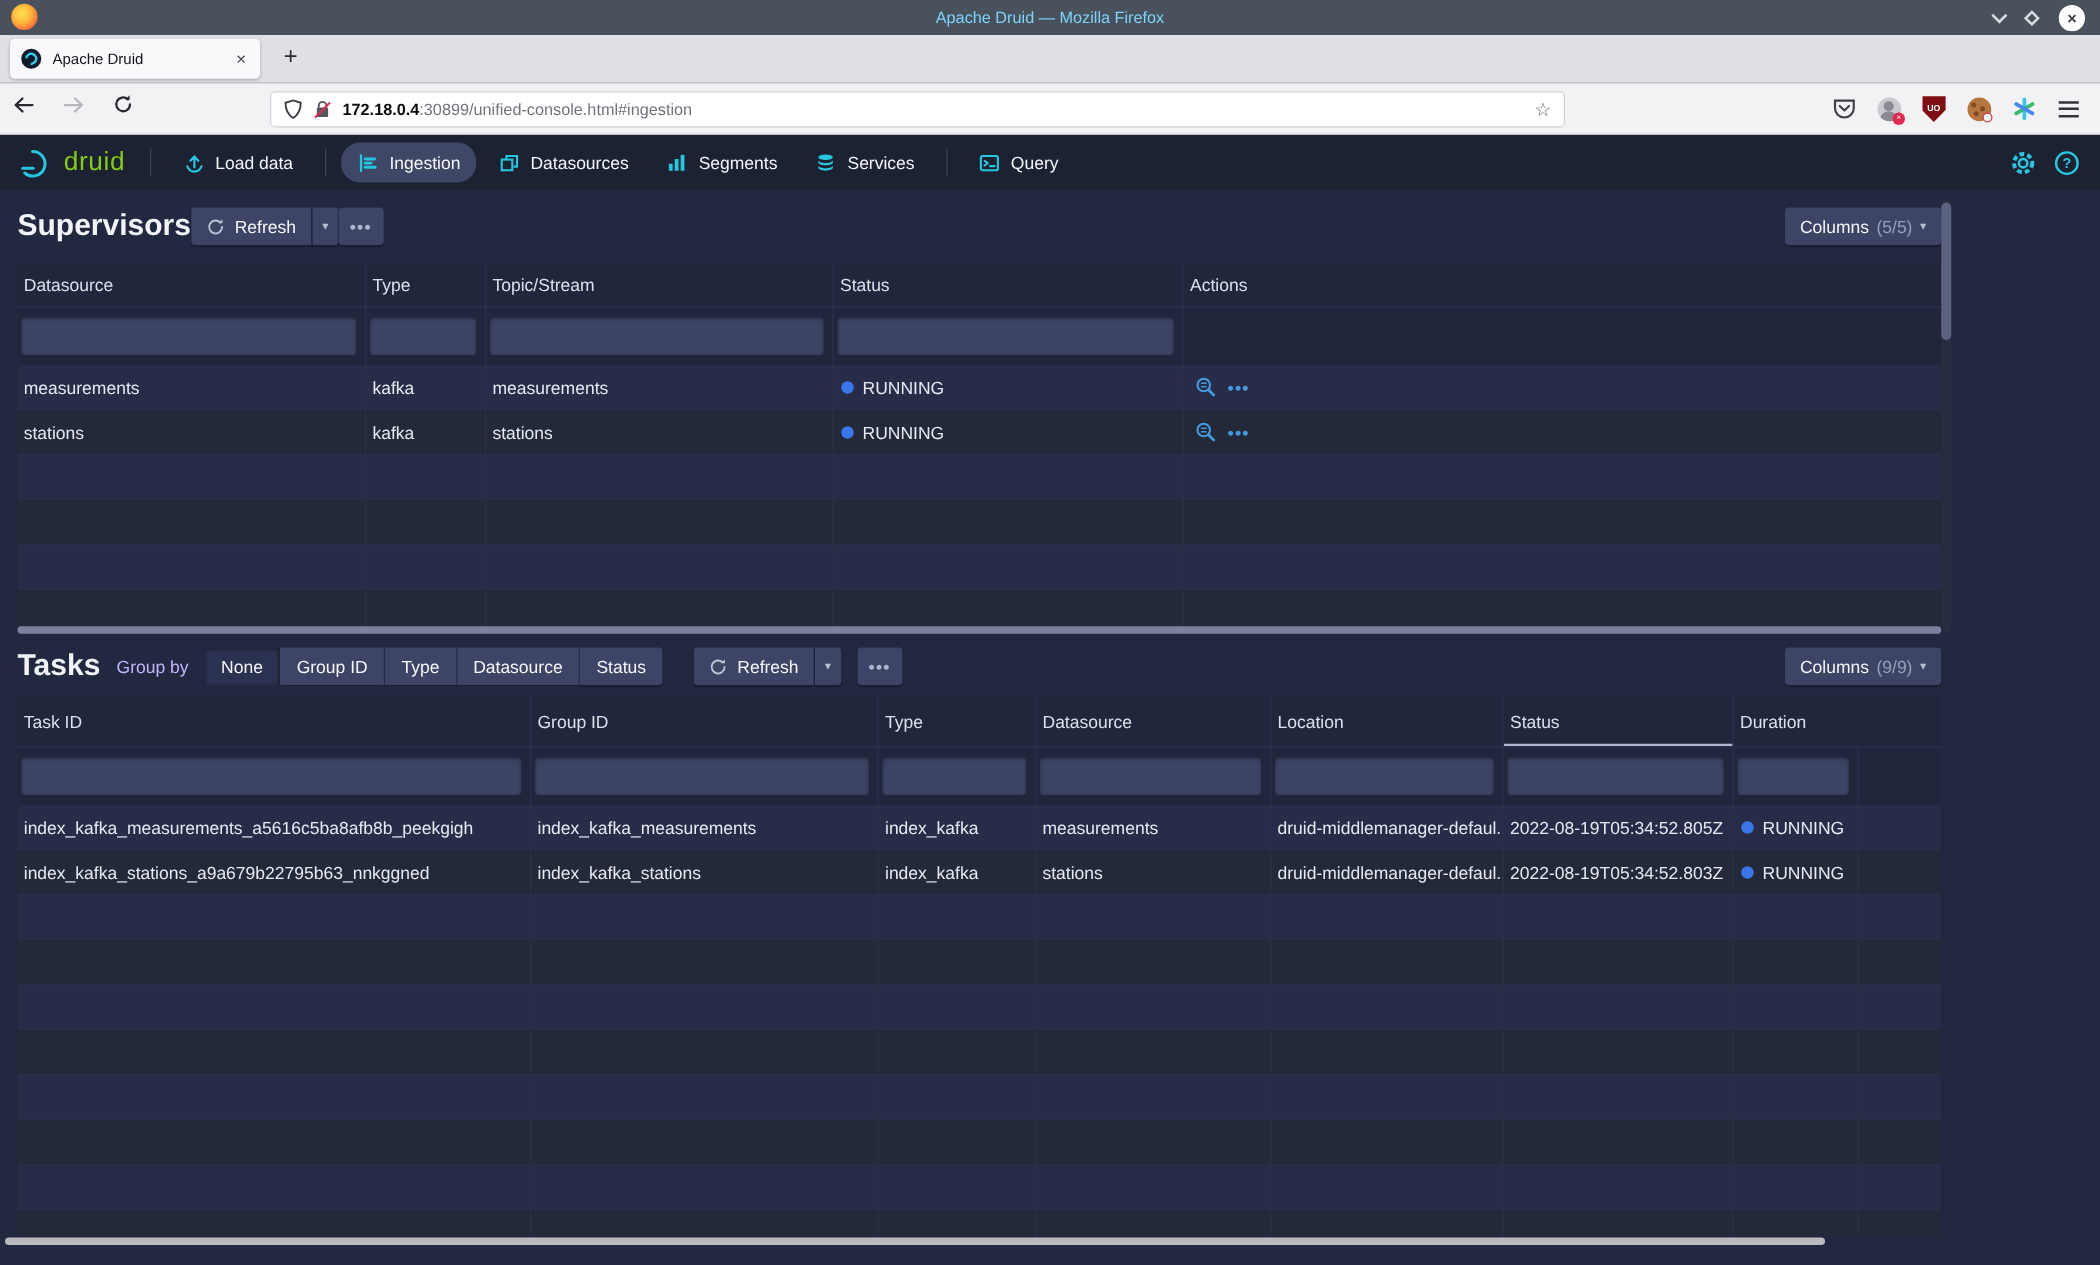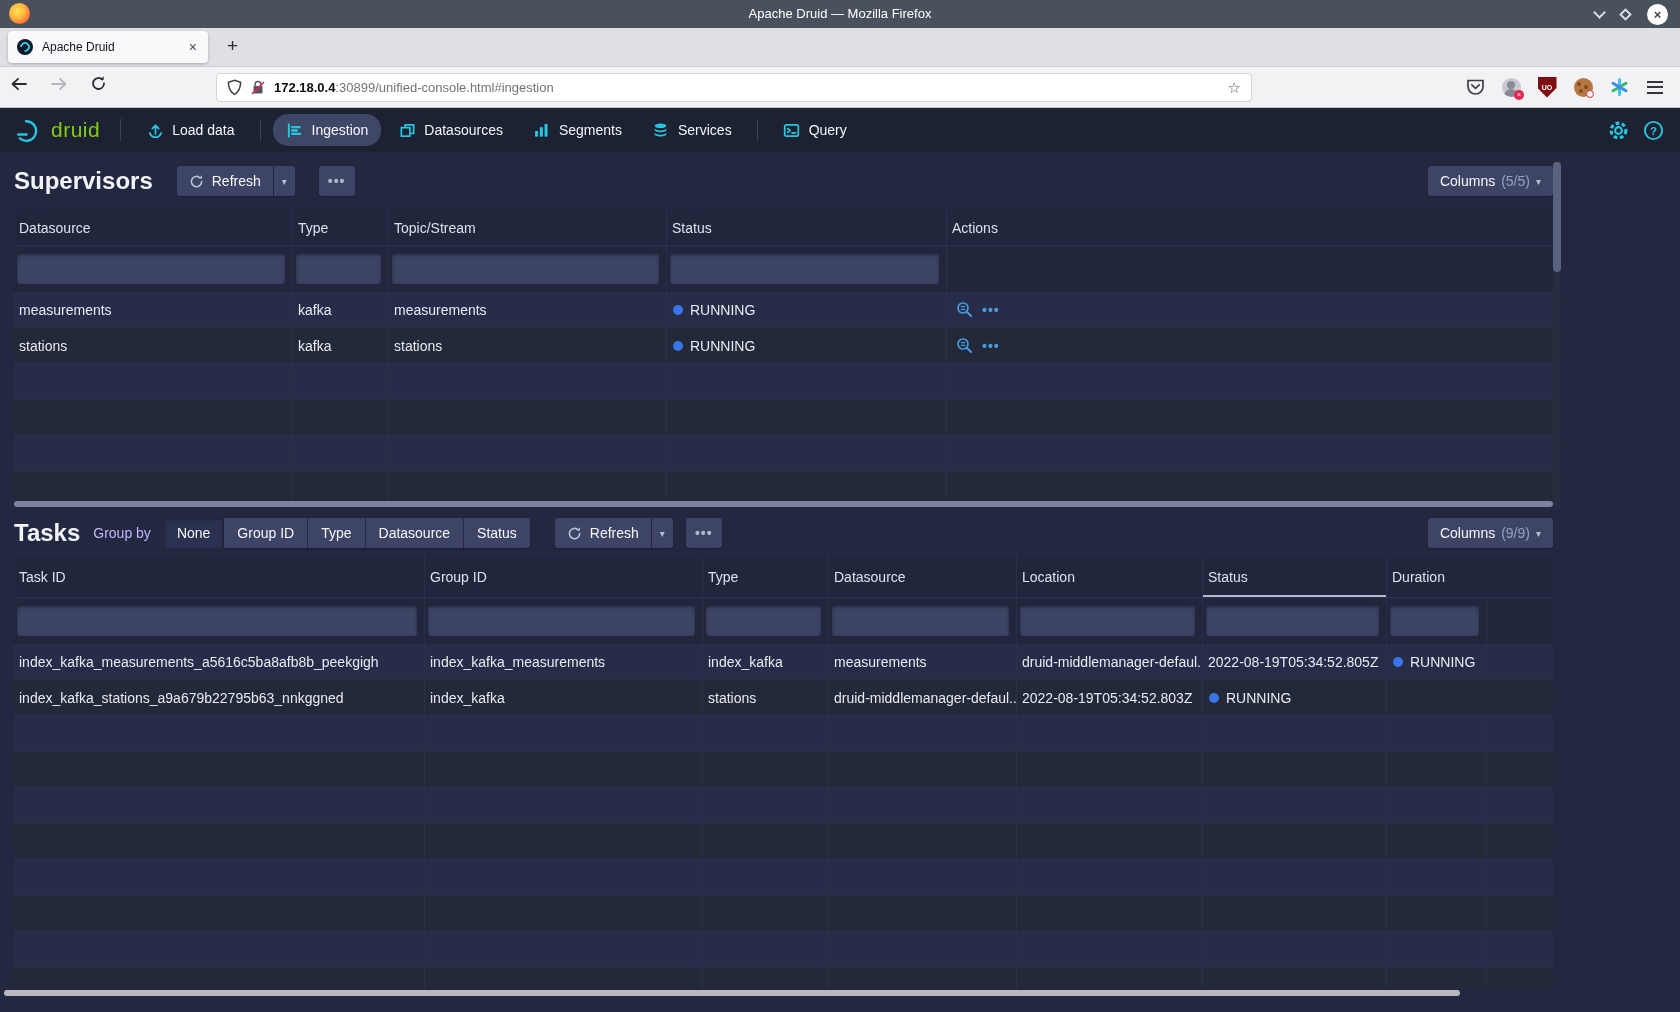--- a/index.html
+++ b/index.html
@@ -3,21 +3,21 @@
 <meta charset="utf-8">
 <style>
   *{box-sizing:border-box;margin:0;padding:0}
   html,body{width:1680px;height:1012px;overflow:hidden}
   body{font-family:"Liberation Sans",sans-serif;background:#212840;position:relative}
 
   
   .titlebar{position:absolute;top:0;left:0;width:1680px;height:28px;background:#49525c}
   .ff-logo{position:absolute;left:9px;top:3px;width:21px;height:21px;border-radius:50%;
     background:radial-gradient(circle at 40% 38%,#ffe454 0%,#ffb43c 42%,#ff7139 72%,#e8452c 100%)}
-  .win-title{position:absolute;left:0;right:0;top:0;height:28px;line-height:28px;text-align:center;color:#ffffff;font-size:13px}
+  .win-title{position:absolute;left:0;right:0;top:0;height:28px;line-height:28px;text-align:center;color:#7dd3fc;font-size:13px}
   .win-controls{position:absolute;right:12px;top:0;height:28px;display:flex;align-items:center;gap:17px}
   .wc-chev{width:9px;height:9px;border-right:2px solid #d8dde2;border-bottom:2px solid #d8dde2;transform:rotate(45deg);margin-top:-4px}
   .wc-diamond{width:9px;height:9px;border:2px solid #d8dde2;transform:rotate(45deg)}
   .wc-close{width:21px;height:21px;background:#fff;border-radius:50%;color:#3c434b;display:grid;place-items:center;font-size:13px;font-weight:bold}
 
   .tabbar{position:absolute;top:28px;left:0;width:1680px;height:38px;background:#dfe0e4}
   .tab{position:absolute;left:8px;top:3px;width:200px;height:32px;background:#f9f9fb;border-radius:4px;
     box-shadow:0 1px 3px rgba(0,0,0,.25);display:flex;align-items:center;padding:0 9px}
   .fav{width:16px;height:16px;border-radius:50%;background:#10182c;position:relative;flex:0 0 16px}
   .fav::after{content:"";position:absolute;inset:3px;border:2px solid #2bd2ea;border-left-color:transparent;border-radius:50%;transform:rotate(-40deg)}
@@ -71,21 +71,21 @@
     font-size:14px;padding:0 12px;box-shadow:0 1px 1px rgba(0,0,0,.25);cursor:default;white-space:nowrap}
   .dim{color:#97a0ba}
   .caret{font-size:10px;color:#b7bed2}
   .split{display:flex;gap:1px}
   .split .main{border-radius:3px 0 0 3px;gap:8px}
   .split .drop{border-radius:0 3px 3px 0;padding:0 8px}
   .more-btn{padding:0 9px;letter-spacing:1px;color:#aeb6cc;font-weight:bold}
   .cols-btn{margin-left:auto;gap:6px}
 
   .panel-head{position:absolute;left:14px;width:1539px;display:flex;align-items:center}
-  .sup-head{top:0;height:58px;gap:24px}
+  .sup-head{top:0;height:58px;gap:0}
   .task-head{top:358px;height:46px;gap:13px}
   .gb-label{color:#c4b5fd;font-size:14px}
   .seg{display:flex}
   .seg .btn{border-radius:0;border-right:1px solid rgba(16,20,28,.45);padding:0 13px}
   .seg .btn:first-child{border-radius:3px 0 0 3px}
   .seg .btn:last-child{border-radius:0 3px 3px 0;border-right:none}
   .seg .activeGB{background:#2b3150;box-shadow:inset 0 1px 3px rgba(0,0,0,.45)}
   .task-head .split{margin-left:12px}
 
   .tbl{position:absolute;left:14px;width:1539px;overflow:hidden;background:#20263c}
@@ -483,20 +483,21 @@
         <div class="tcell">druid-middlemanager-defaul...</div>
         <div class="tcell">2022-08-19T05:34:52.805Z</div>
         <div class="tcell">
           <span class="dot" style="background: rgb(58, 118, 232);"></span>
           <span>RUNNING</span>
         </div>
         <div class="tcell"></div>
       </div>
       <div class="trow drow dark">
         <div class="tcell">index_kafka_stations_a9a679b22795b63_nnkggned</div>
+        <div class="tcell">index_kafka_stations</div>
         <div class="tcell">index_kafka</div>
         <div class="tcell">stations</div>
         <div class="tcell">druid-middlemanager-defaul...</div>
         <div class="tcell">2022-08-19T05:34:52.803Z</div>
         <div class="tcell">
           <span class="dot" style="background: rgb(58, 118, 232);"></span>
           <span>RUNNING</span>
         </div>
         <div class="tcell"></div>
       </div>

